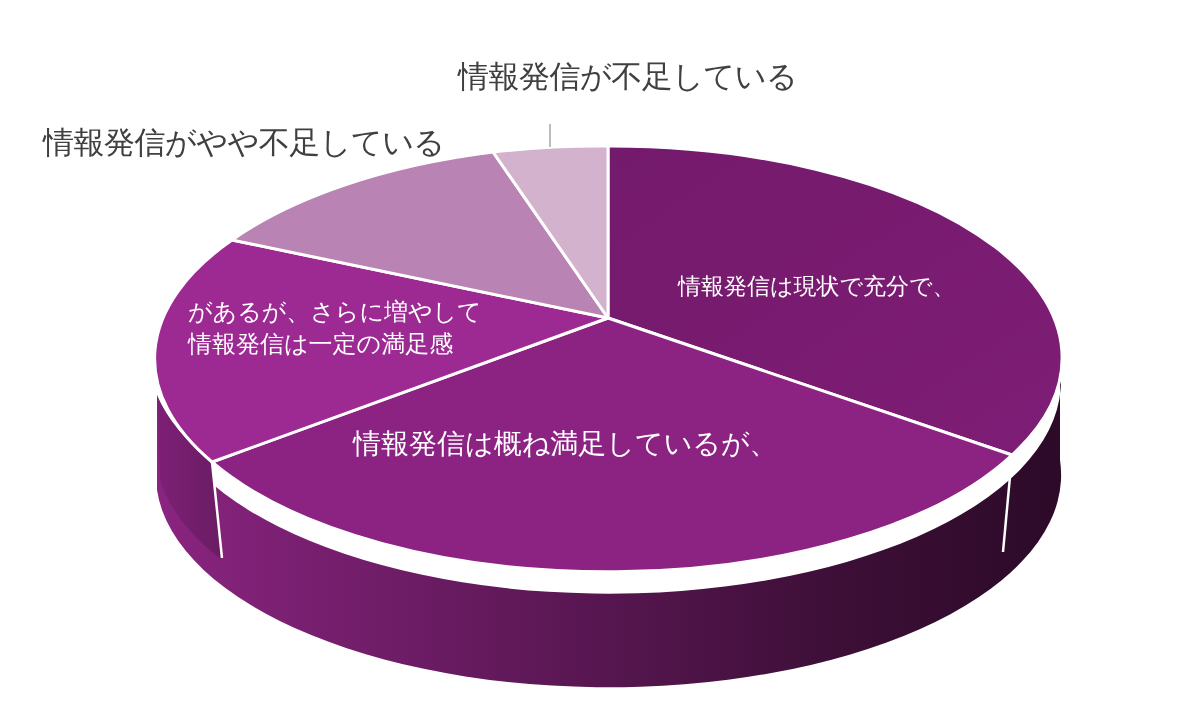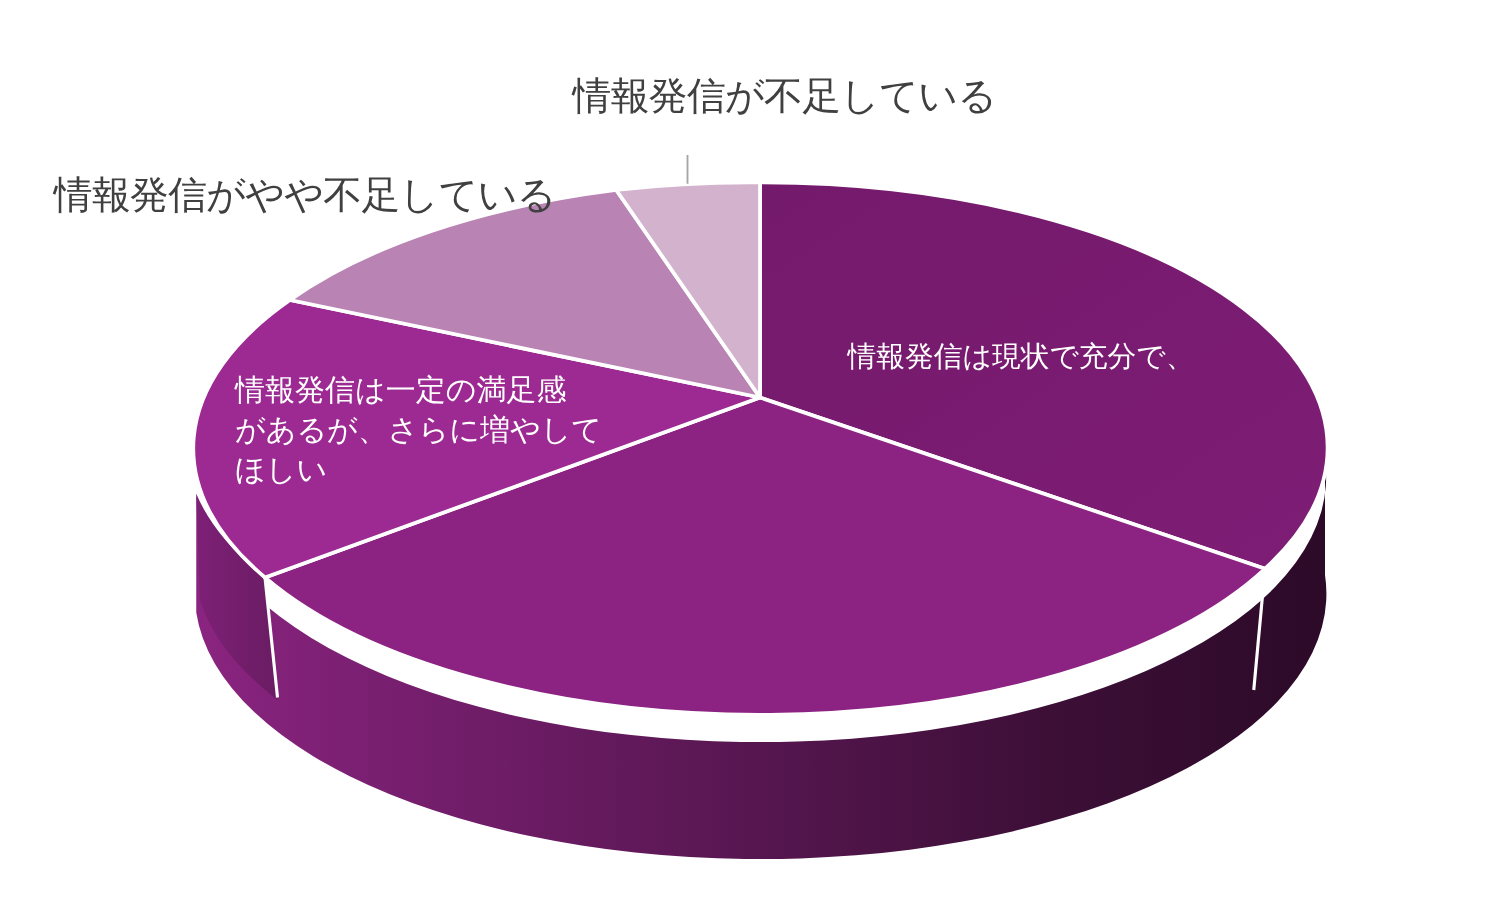--- a/index.html
+++ b/index.html
@@ -51,26 +51,26 @@
     <path d="M 608 318 L 232 240 A 452 212 0 0 1 493 152 Z" fill="#b983b3"></path>
 
     <path d="M 608 318 L 493 152 A 452 212 0 0 1 608 146 Z" fill="#d3b2cd"></path>
   </g>
 
   <line x1="550" y1="124" x2="550" y2="147" stroke="#a6a6a6" stroke-width="1.5"></line>
 </svg>
 
 <div class="lbl-out" style="left:458px; top:56px;">情報発信が不足している</div>
 
-<div class="lbl-out" style="left:43px; top:135px;">情報発信がやや不足している</div>
+<div class="lbl-out" style="left:43px; top:122px;">情報発信がやや不足している</div>
 
 <div class="lbl-in" style="left:678px; top:272px; font-size:23px;">
   <div>情報発信は現状で充分で、</div>
 </div>
 
 <div class="lbl-in" style="left:188px; top:297px; font-size:24px; line-height:1.33;">
+  <div>があるが、さらに増やして</div>
   <div>情報発信は一定の満足感</div>
-  <div>があるが、さらに増やして</div>
-  <div>ほしい</div>
 </div>
 
 <div class="lbl-in" style="left:353px; top:426px; font-size:28px; line-height:1.3;">
+  <div>情報発信は概ね満足しているが、</div>
 </div>
 
 </body></html>

